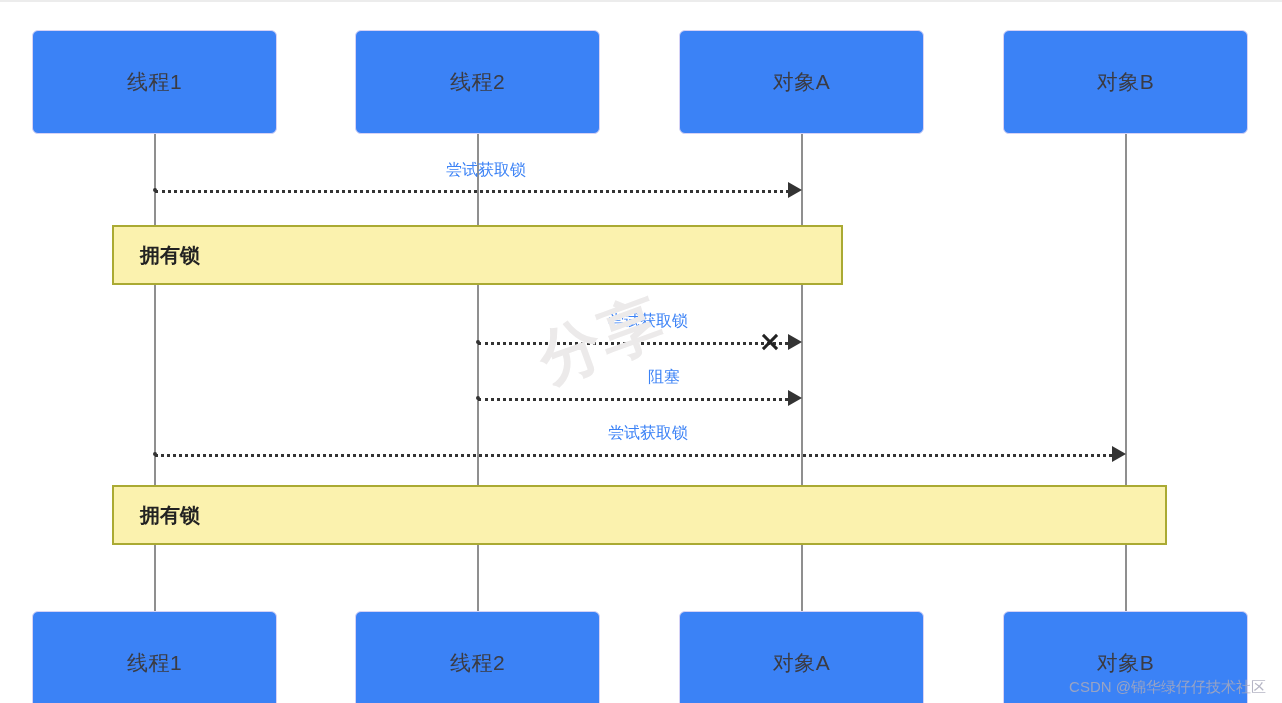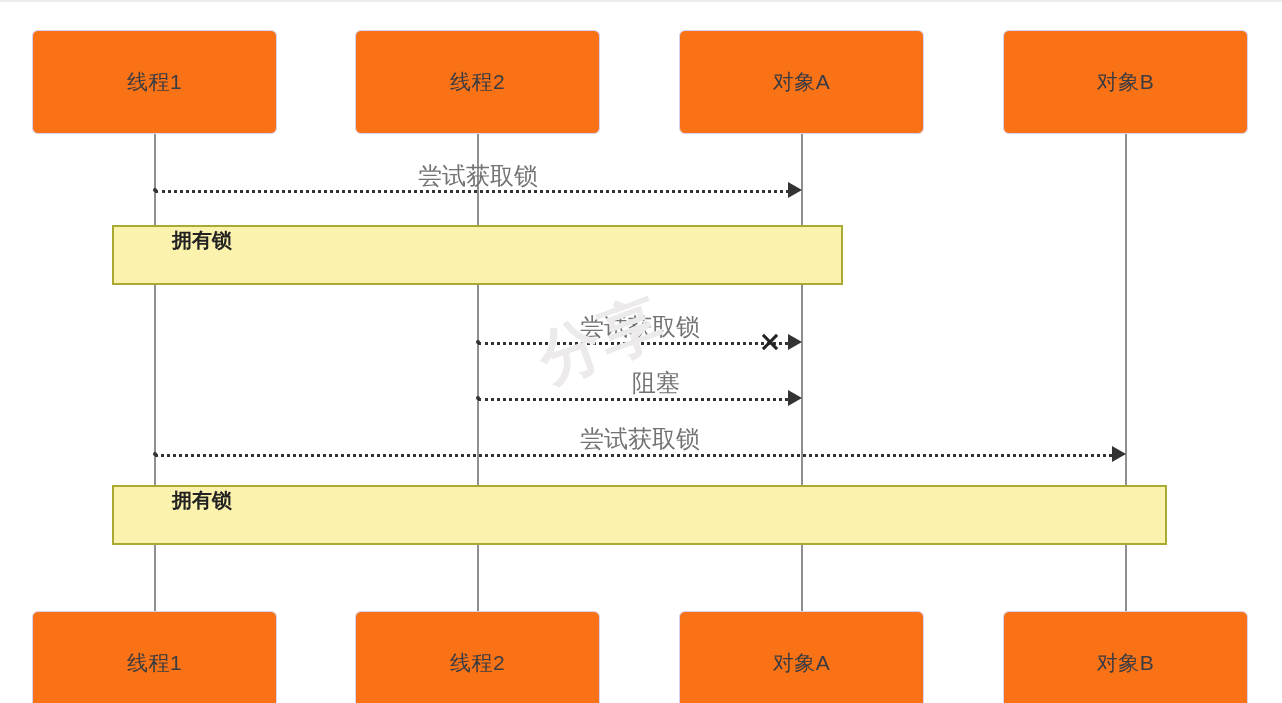--- a/index.html
+++ b/index.html
@@ -16,21 +16,21 @@
     height: 703px;
     background: #ffffff;
     overflow: hidden;
     border-top: 2px solid #ececec;
     box-sizing: border-box;
   }
 
   
   .participant {
     position: absolute;
-    background: #f97316;
+    background: #3b82f6;
     border: 1px solid #D6D2F5;
     border-radius: 6px;
     box-sizing: border-box;
     display: flex;
     align-items: center;
     justify-content: center;
   }
   .participant-label {
     font-size: 21px;
     color: #3b3b42;
@@ -45,22 +45,21 @@
     background: #8f8f8f;
   }
 
   
   .note {
     position: absolute;
     background: #FBF2AE;
     border: 2px solid #AAAA33;
     box-sizing: border-box;
     display: flex;
-    align-items: flex-start;
-    padding-left: 32px;
+    align-items: center;
   }
   .note-label {
     font-size: 20px;
     font-weight: bold;
     color: #222222;
     padding-left: 26px;
     white-space: nowrap;
   }
 
   
@@ -79,24 +78,25 @@
   .arrowhead {
     position: absolute;
     width: 0;
     height: 0;
     border-top: 8px solid transparent;
     border-bottom: 8px solid transparent;
     border-left: 14px solid #333333;
   }
   .msg-label {
     position: absolute;
-    font-size: 24px;
-    color: #737373;
+    font-size: 16px;
+    color: #3b82f6;
     white-space: nowrap;
     transform: translateX(-50%);
+    margin-left: 8px;
   }
   .cross-mark {
     position: absolute;
     width: 20px;
     height: 20px;
   }
   .cross-mark::before,
   .cross-mark::after {
     content: "";
     position: absolute;
@@ -195,14 +195,15 @@
     <span class="participant-label">线程2</span>
   </div>
   <div class="participant" style="left:679px; top:609px; width:245px; height:104px;">
     <span class="participant-label">对象A</span>
   </div>
   <div class="participant" style="left:1003px; top:609px; width:245px; height:104px;">
     <span class="participant-label">对象B</span>
   </div>
 
   <div class="watermark-center">分享</div>
+  <div class="watermark-corner">CSDN @锦华绿仔仔技术社区</div>
 
 </div>
 
 </body></html>

